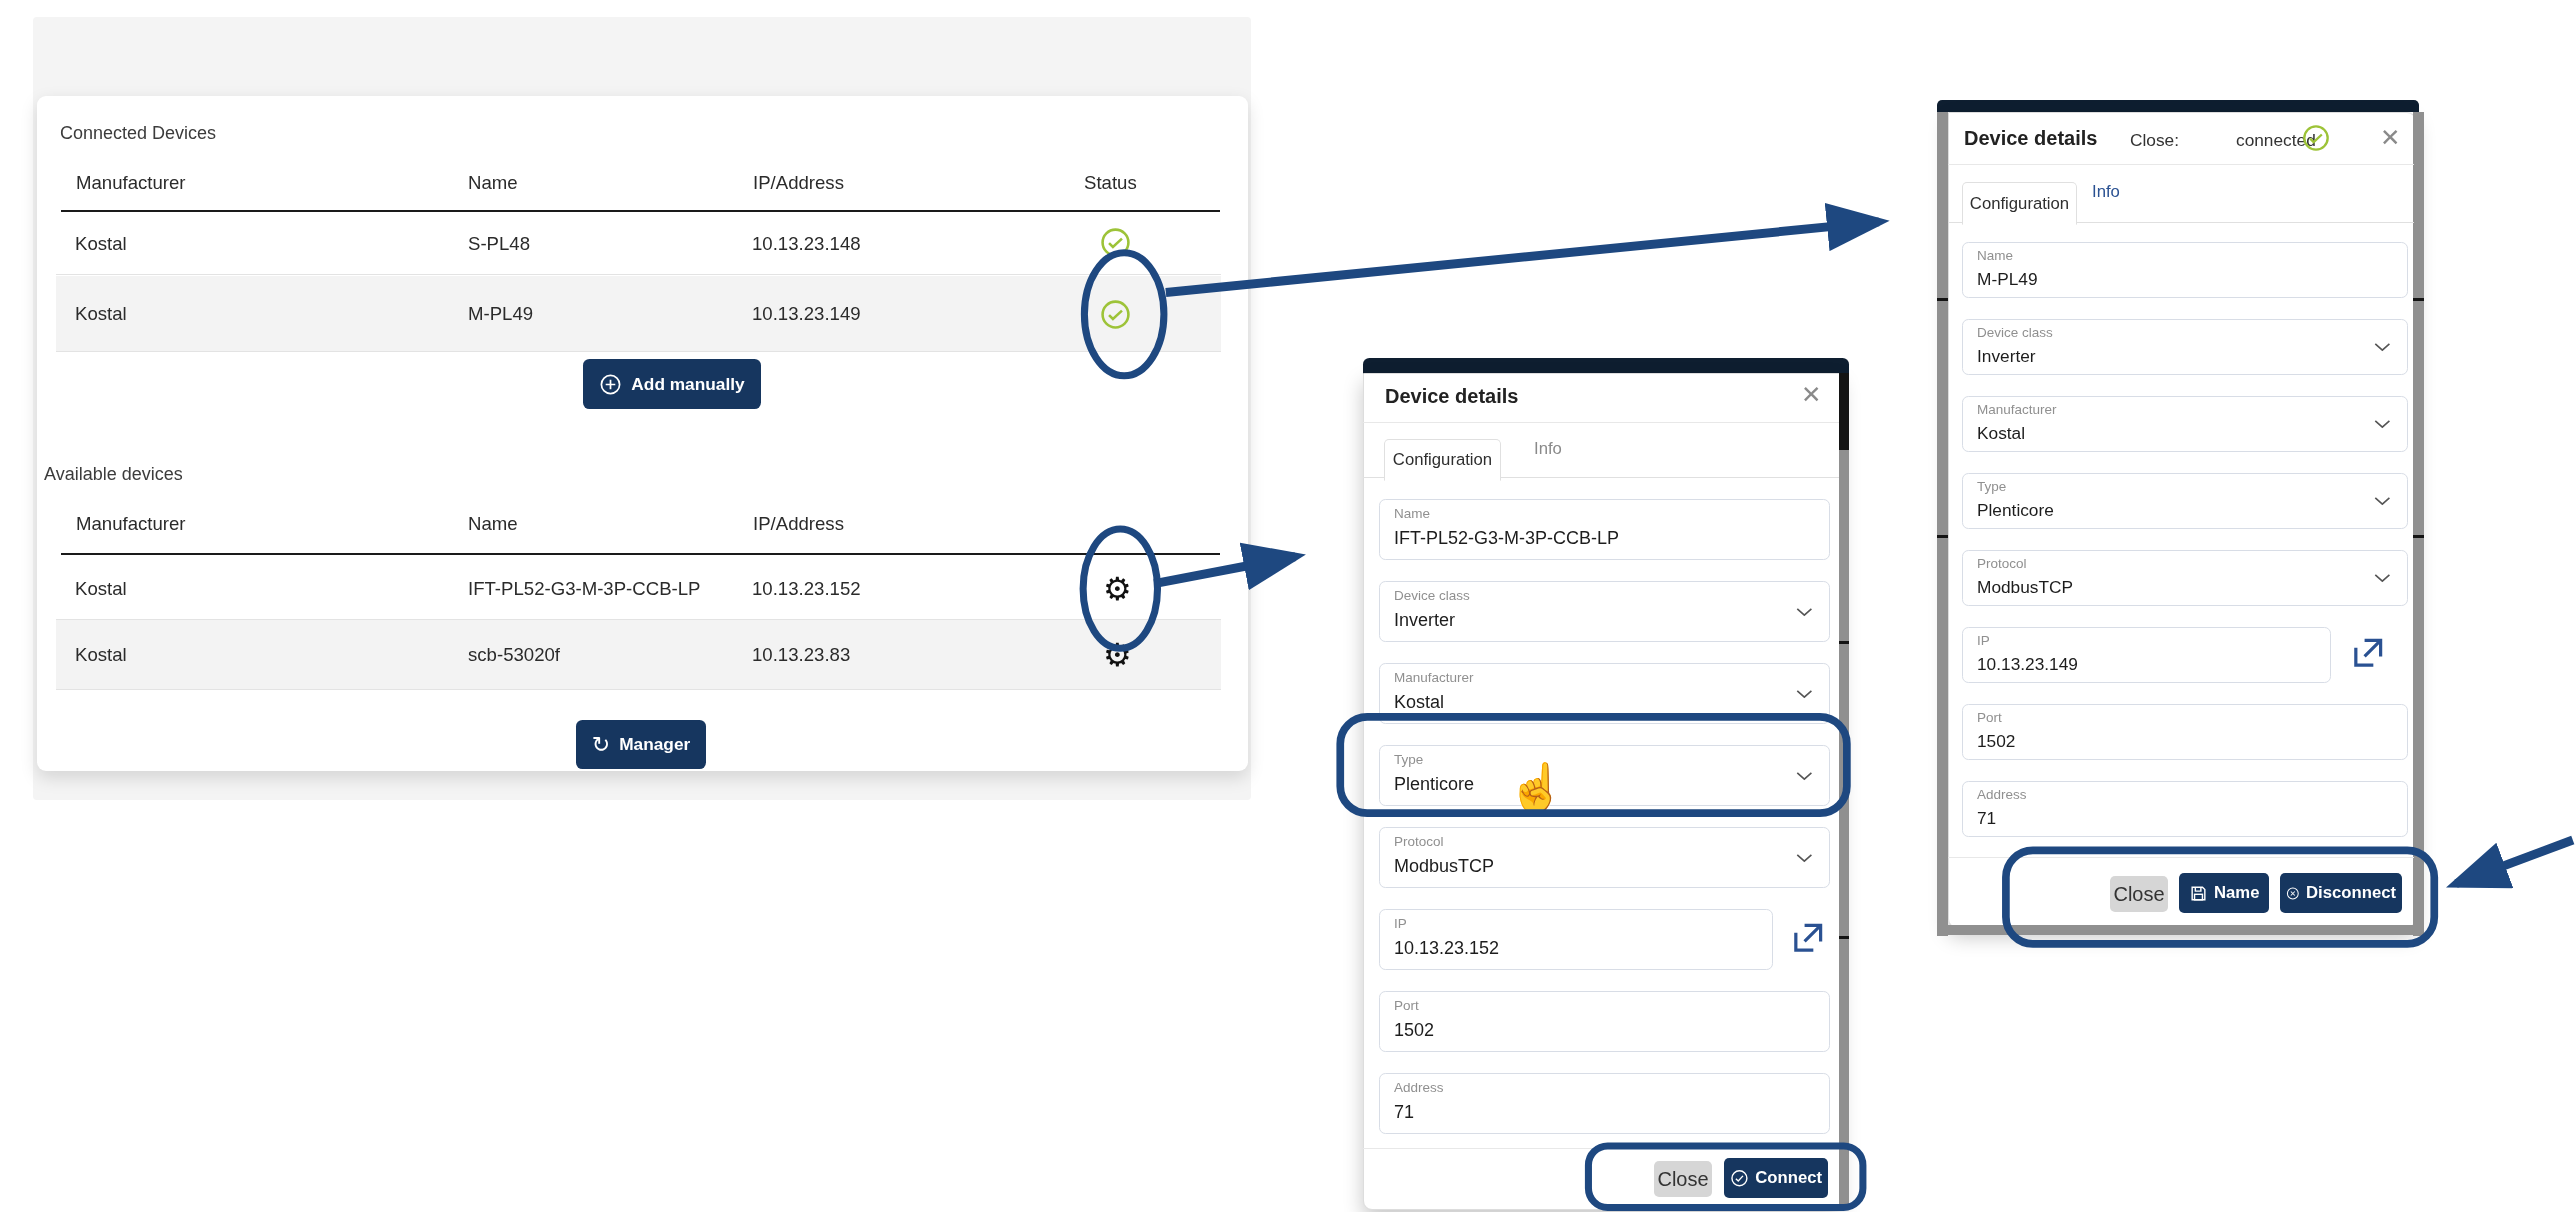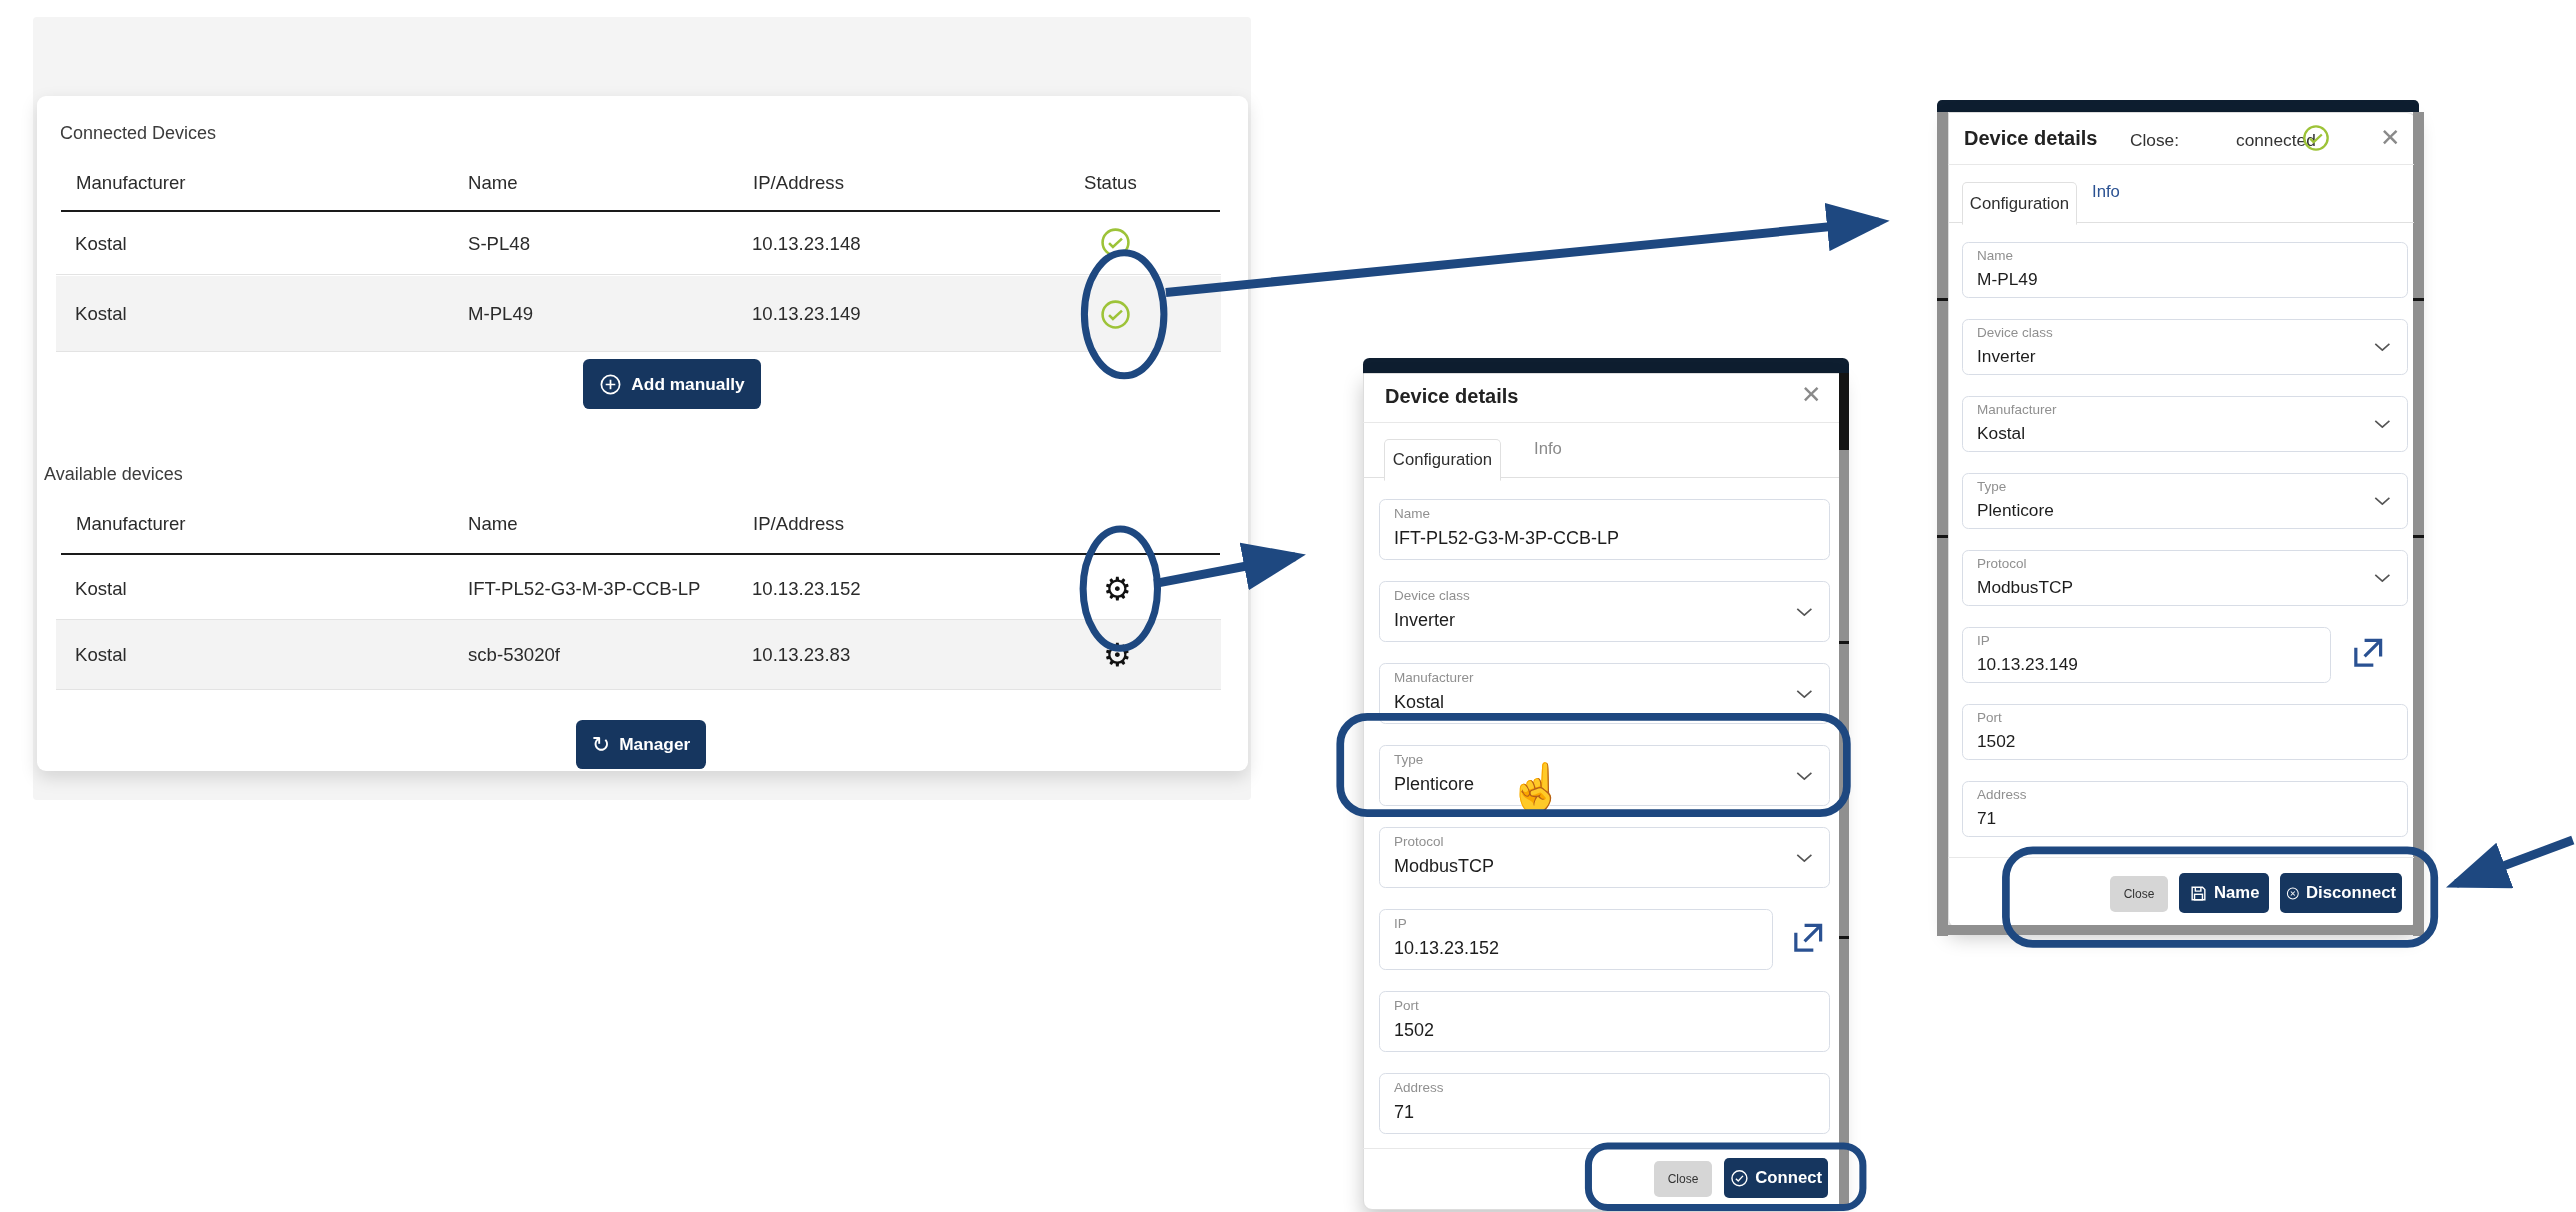--- a/index.html
+++ b/index.html
@@ -14,21 +14,21 @@
   .section-label{font-size:18px;color:#3c3c3c;}
   .th{font-size:18.6px;color:#2b2b2b;font-weight:500;}
   .td{font-size:18.6px;color:#2b2b2b;}
   .rule{background:#1a1a1a;height:1.9px;}
   .rowsep{background:#e3e3e3;height:1.3px;}
   .striped{background:#f3f3f3;}
   .btn-navy{background:#16365f;color:#fff;border:none;border-radius:6.4px;
             font-family:"Liberation Sans",sans-serif;font-size:17.3px;font-weight:bold;
             display:flex;align-items:center;justify-content:center;gap:9px;cursor:pointer;}
   .btn-gray{background:#d6d6d6;color:#333;border:none;border-radius:5.1px;
-            font-family:"Liberation Sans",sans-serif;font-size:12px;
+            font-family:"Liberation Sans",sans-serif;font-size:20px;
             display:flex;align-items:center;justify-content:center;cursor:pointer;}
   .gear{font-size:32px;color:#111;line-height:1;}
   .uni-icon{line-height:1;}
   
   .dlg-topbar{background:#0e1e30;}
   .dlg-body{background:#fff;border:0.6px solid #ddd;box-shadow:0 9px 20.5px rgba(0,0,0,.22);}
   .dlg-title{font-size:20px;font-weight:bold;color:#222;}
   .dlg-close{font-size:24.4px;color:#8a8a8a;cursor:pointer;}
   .hdr-divider{background:#e8e8e8;height:1.3px;}
   .tab-active{background:#fff;border:1.3px solid #e0e0e0;border-bottom:1.3px solid #fff;

